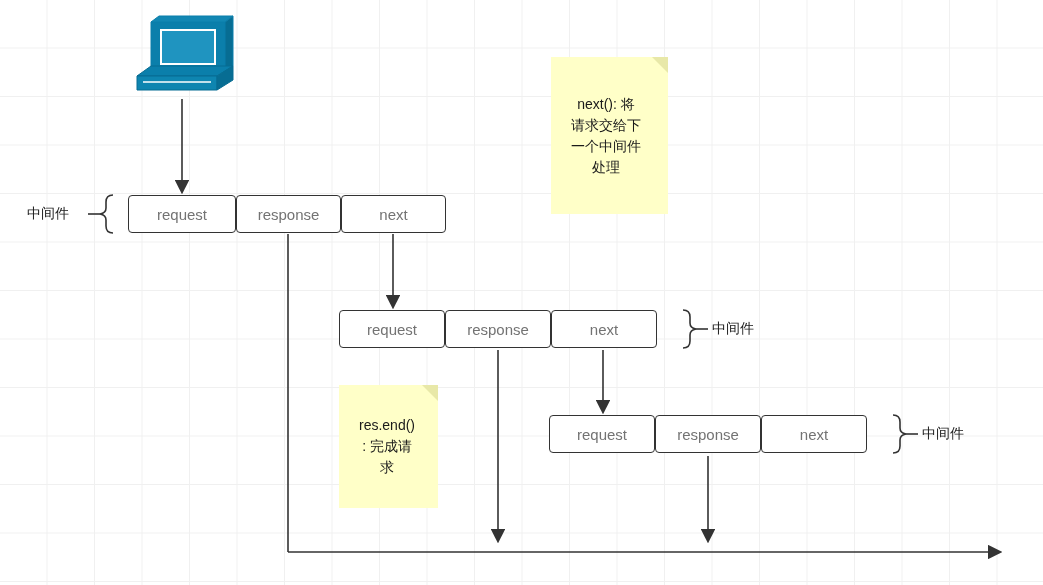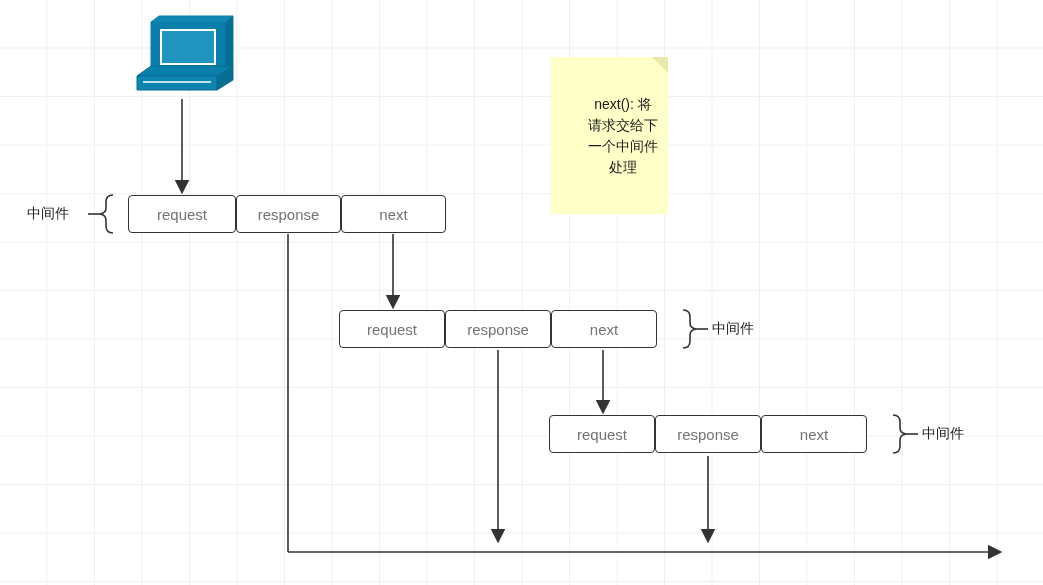--- a/index.html
+++ b/index.html
@@ -39,26 +39,26 @@
     font-size: 15px;
     color: #737373;
     font-family: "Liberation Sans", sans-serif;
   }
   .note {
     position: absolute;
     box-sizing: border-box;
     background: #ffffc8;
     display: flex;
     align-items: center;
-    justify-content: flex-end;
+    justify-content: flex-start;
     text-align: center;
     font-size: 14px;
     line-height: 1.5;
     color: #1a1a1a;
-    padding: 6px 10px;
+    padding: 6px 20px;
     white-space: pre-line;
   }
   .note-fold {
     position: absolute;
     top: 0;
     right: 0;
     width: 0;
     height: 0;
     border-left: 16px solid transparent;
     border-top: 16px solid #e8e8a8;
@@ -161,14 +161,20 @@
   <div class="label-cn" style="left:922px; top:425px;">中间件</div>
 
   <div class="note" style="left:551px; top:57px; width:117px; height:157px;">
     <span>next(): 将
 请求交给下
 一个中间件
 处理</span>
     <span class="note-fold"></span>
   </div>
 
+  <div class="note" style="left:339px; top:385px; width:99px; height:123px;">
+    <span>res.end()
+: 完成请
+求</span>
+    <span class="note-fold"></span>
+  </div>
 
 </div>
 
 </body></html>

